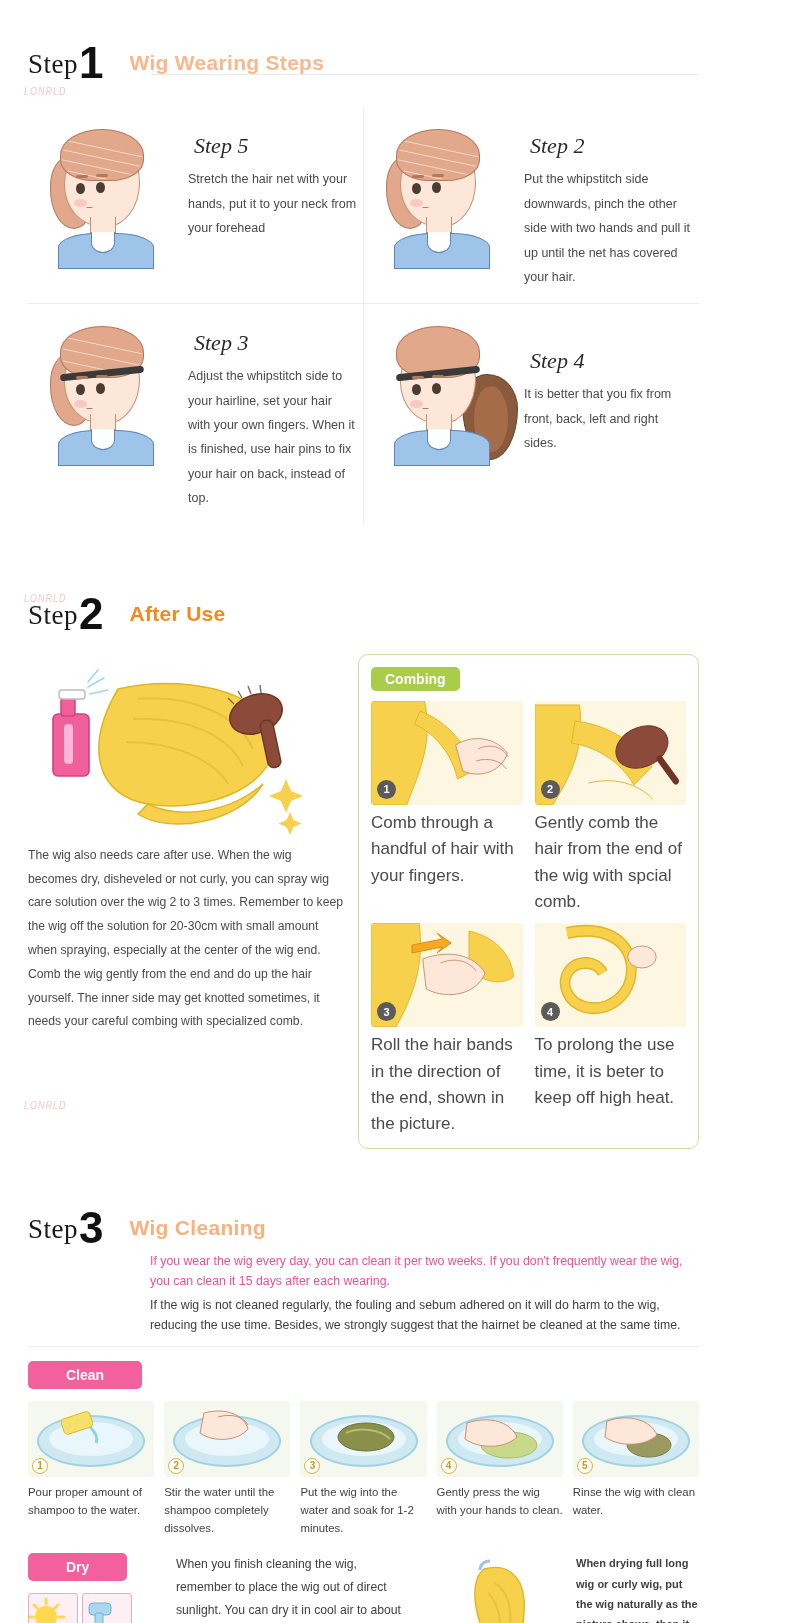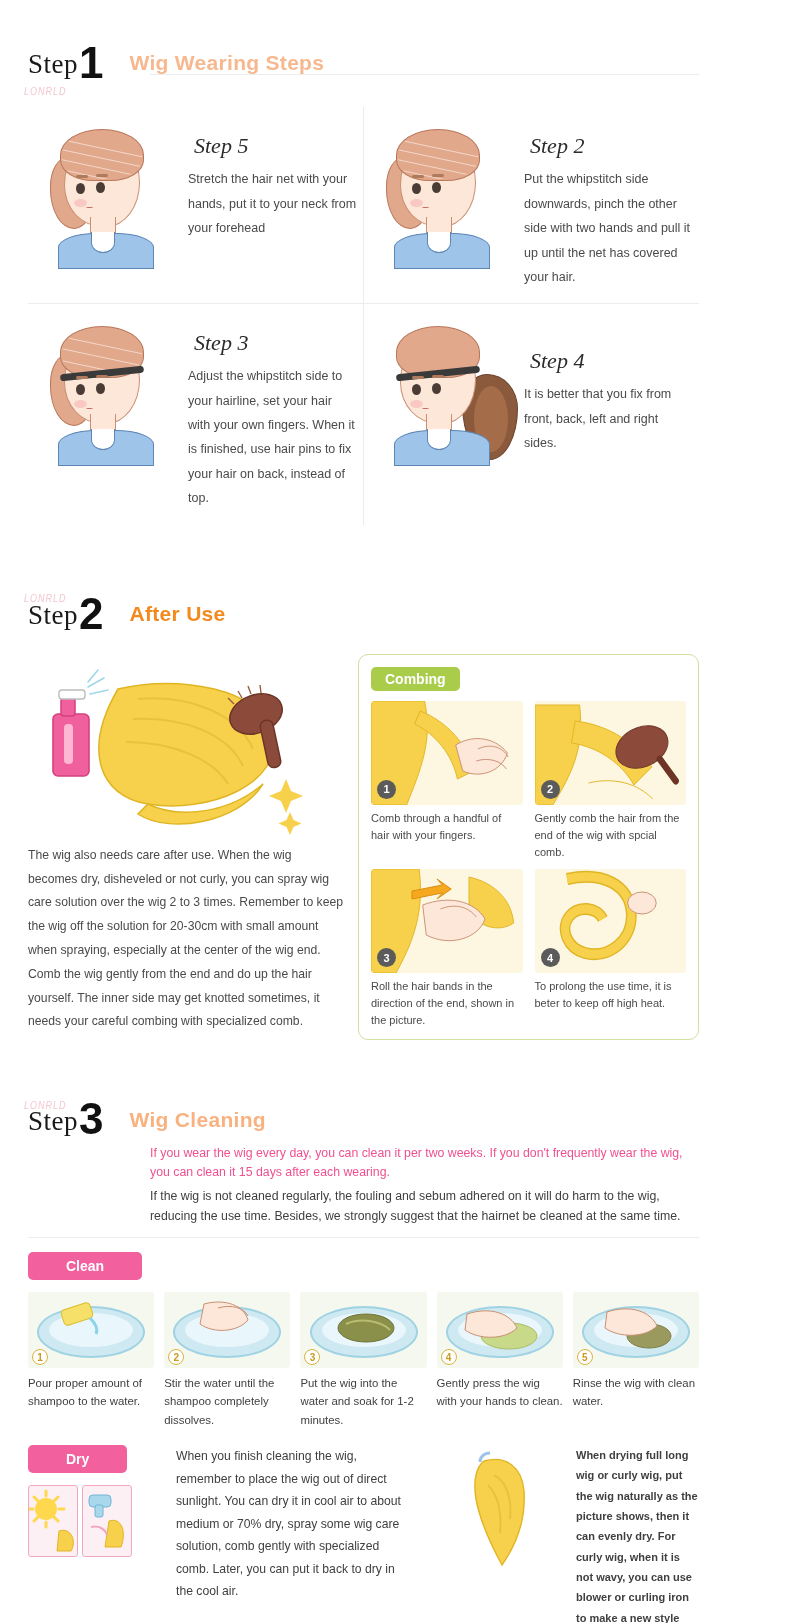--- a/index.html
+++ b/index.html
@@ -133,21 +133,21 @@
     font-size: 14px; padding: 4px 14px; border-radius: 5px; margin-bottom: 10px;
   }
   .cgrid { display: grid; grid-template-columns: 1fr 1fr; gap: 8px 12px; }
   .ccell { }
   .cimg { position: relative; height: 104px; border-radius: 4px; overflow: hidden; background: #fdf3d2; }
   .num-badge {
     position: absolute; left: 6px; bottom: 6px; width: 19px; height: 19px; border-radius: 50%;
     background: #5b5b5b; color: #fff; font-size: 11px; font-weight: bold;
     display: flex; align-items: center; justify-content: center;
   }
-  .ccap { font-size: 11px; line-height: 1.55; color: #4a4a4a; margin-top: 5px; }
+  .ccap { font-size: 17px; line-height: 1.55; color: #4a4a4a; margin-top: 5px; }
 
   
   .s3-note { margin: 6px 28px 0 150px; }
   .pink-txt { color: #f0508f; font-size: 12.3px; line-height: 1.62; }
   .dark-txt { color: #3f3f3f; font-size: 12.3px; line-height: 1.62; margin-top: 4px; }
   .hr-soft { margin: 10px 28px 0 28px; border-top: 1px solid #ededed; }
 
   .tag {
     display: inline-block; color: #fff; font-weight: bold; font-size: 14px;
     padding: 6px 38px; border-radius: 5px;

